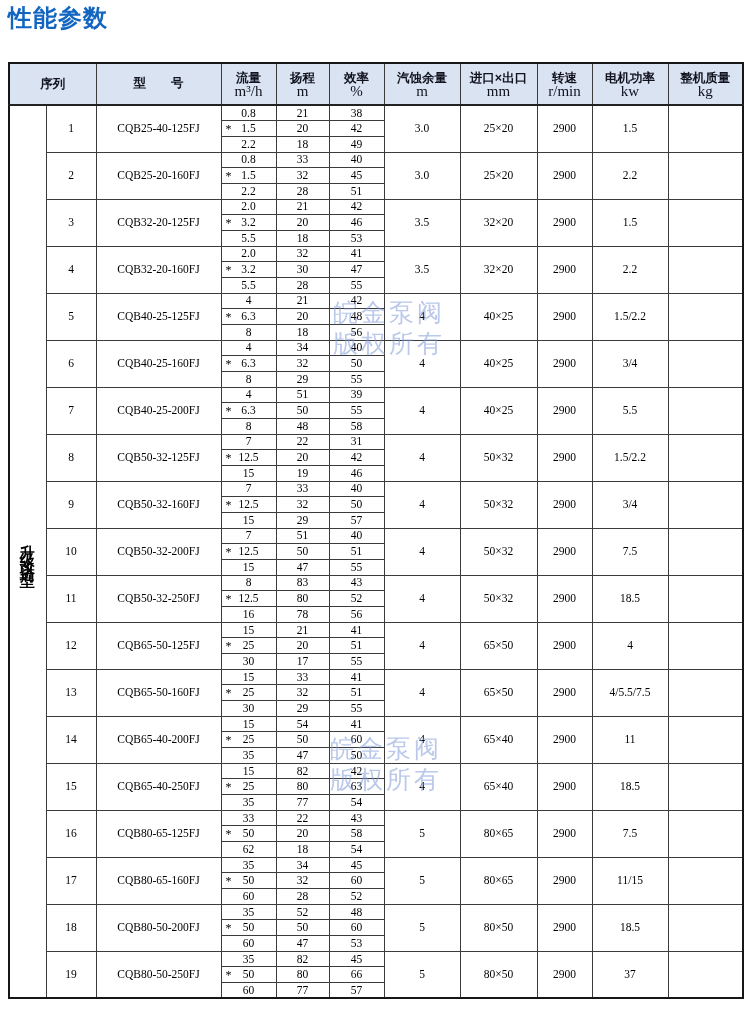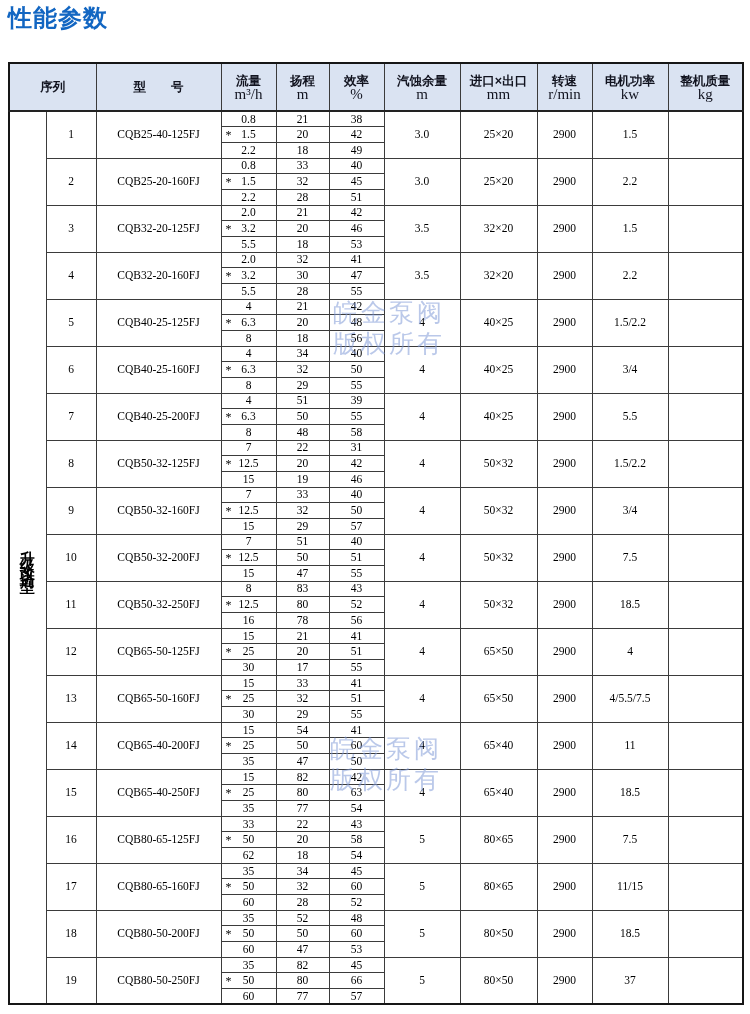--- a/index.html
+++ b/index.html
@@ -23,29 +23,29 @@
     table-layout:fixed;
     border:2px solid #161616;
   }
   .spec-table th, .spec-table td {
     border:1px solid #3b3b3b;
     padding:0;
     text-align:center;
     vertical-align:middle;
     overflow:hidden;
   }
-  .spec-table thead tr { height:48px; }
+  .spec-table thead tr { height:42px; }
   .spec-table th {
     background:#dae3f2;
     font-family:"Liberation Sans", sans-serif;
     font-weight:bold; font-size:12.5px; color:#11131f;
     border-bottom:2px solid #222222;
   }
   .h-label { display:block; line-height:14px; }
-  .h-label.wide { white-space:pre; }
+  .h-label.wide { white-space:pre;font-family:Liberation Mono, monospace; }
   .h-unit {
     display:block;
     font-family:"Liberation Serif", serif;
     font-weight:normal; font-size:15px; line-height:11px;
     margin-top:1px; color:#11131f;
   }
   .spec-table tbody tr { height:15.68px; }
   .spec-table td {
     font-size:11.5px; color:#000000;
     font-family:"Liberation Serif", serif;

